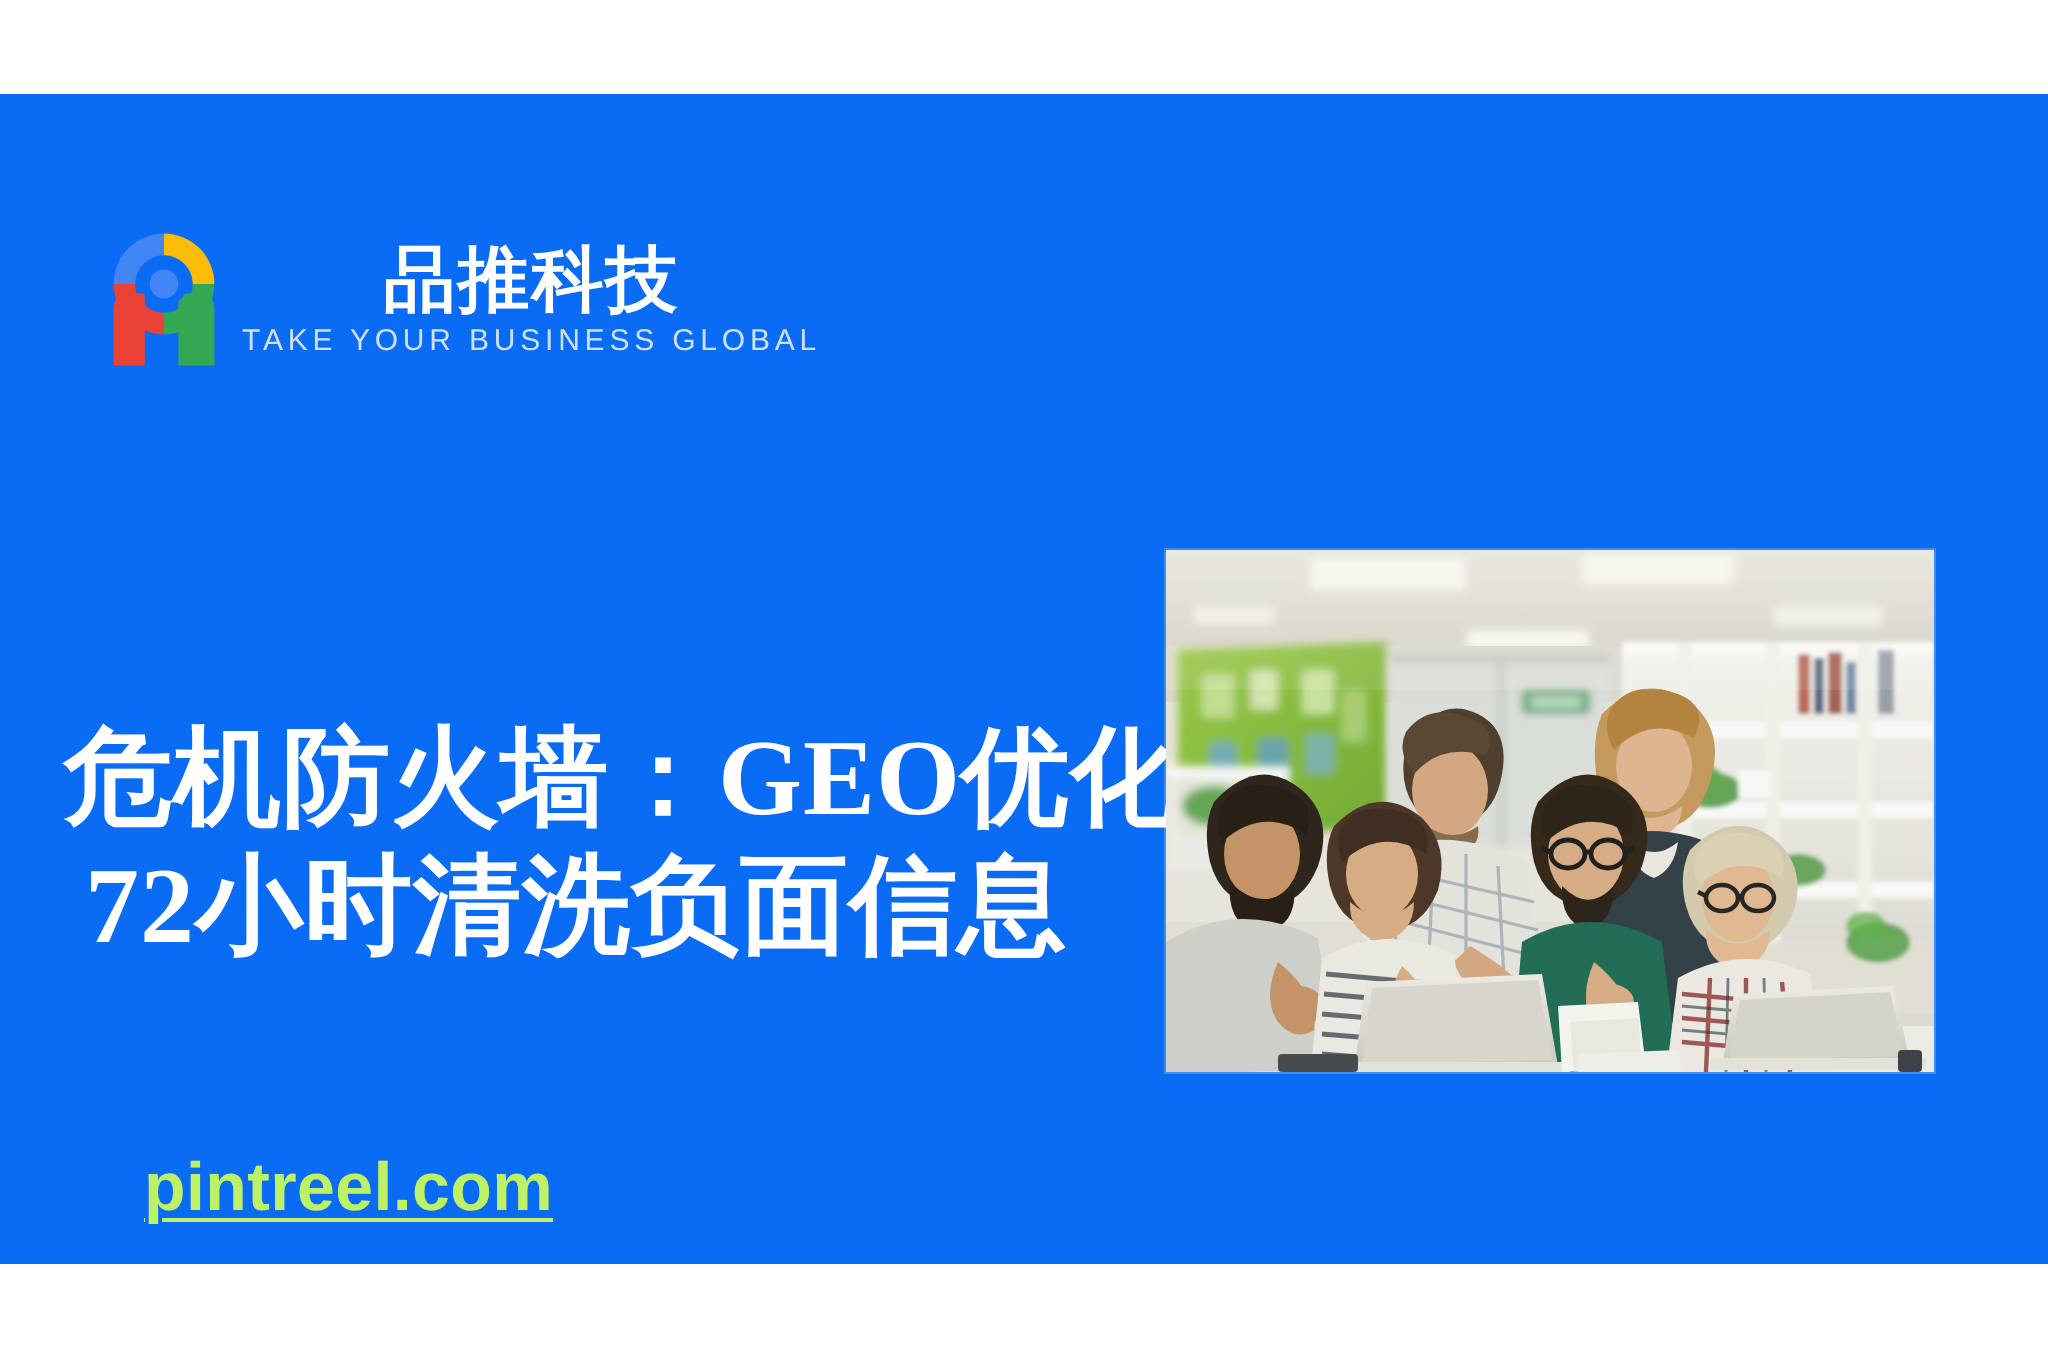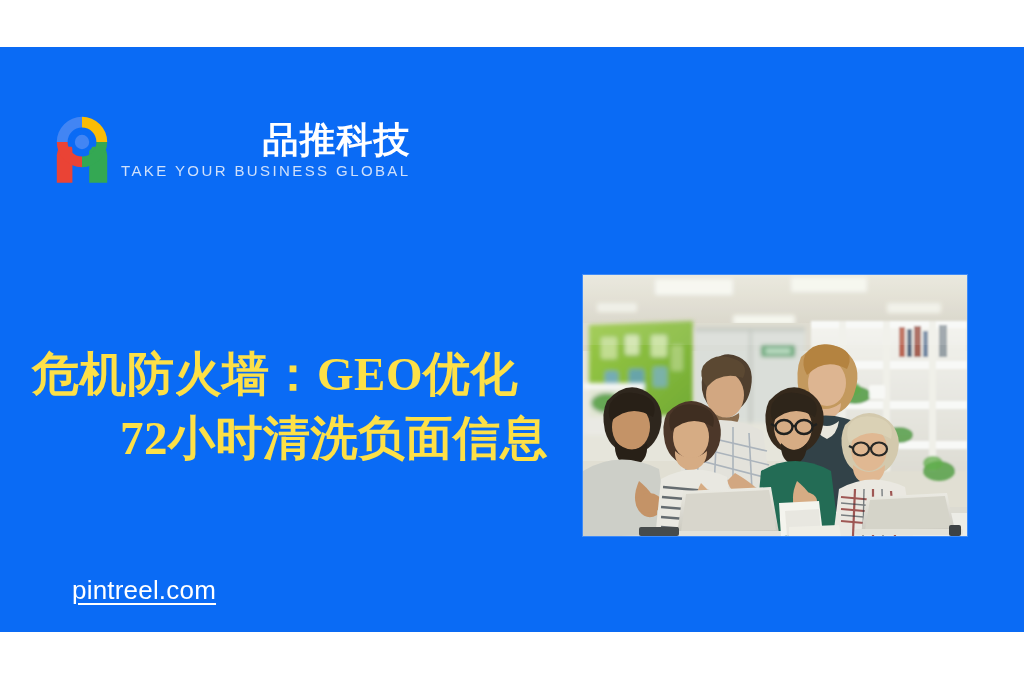--- a/index.html
+++ b/index.html
@@ -43,21 +43,21 @@
   }
   .logo-mark {
     width: 60px;
     height: 72px;
     flex: 0 0 auto;
     display: block;
   }
   .logo-wordblock {
     display: flex;
     flex-direction: column;
-    align-items: flex-end;
+    align-items: center;
     padding-top: 4px;
   }
   .logo-cn {
     font-size: 36px;
     font-weight: 700;
     color: #ffffff;
     letter-spacing: 1px;
     line-height: 1.04;
     white-space: nowrap;
   }
@@ -67,41 +67,41 @@
     color: #cfe0fb;
     letter-spacing: 2.4px;
     margin-top: 4px;
     white-space: nowrap;
   }
 
   
   .headline {
     position: absolute;
     left: 28px;
-    top: 295px;
+    top: 310px;
     width: 520px;
     font-family: "Liberation Serif", "DejaVu Serif", serif;
     font-weight: 700;
-    font-size: 47px;
+    font-size: 54px;
     line-height: 64px;
-    color: #fde047;
+    color: #ffffff;
     letter-spacing: 0.5px;
   }
   .headline-line { display: block; white-space: nowrap; }
   .headline-line-1 { text-align: left; padding-left: 4px; }
-  .headline-line-2 { text-align: right; }
+  .headline-line-2 { text-align: center; }
 
   
   .site-url {
     position: absolute;
     left: 72px;
     top: 528px;
-    font-size: 26px;
-    font-weight: 400;
-    color: #ffffff;
+    font-size: 34px;
+    font-weight: 700;
+    color: #bef264;
     text-decoration: underline;
     text-underline-offset: 4px;
     text-decoration-thickness: 1.5px;
     letter-spacing: 0.2px;
   }
 
   
   .photo-card {
     position: absolute;
     left: 583px;

